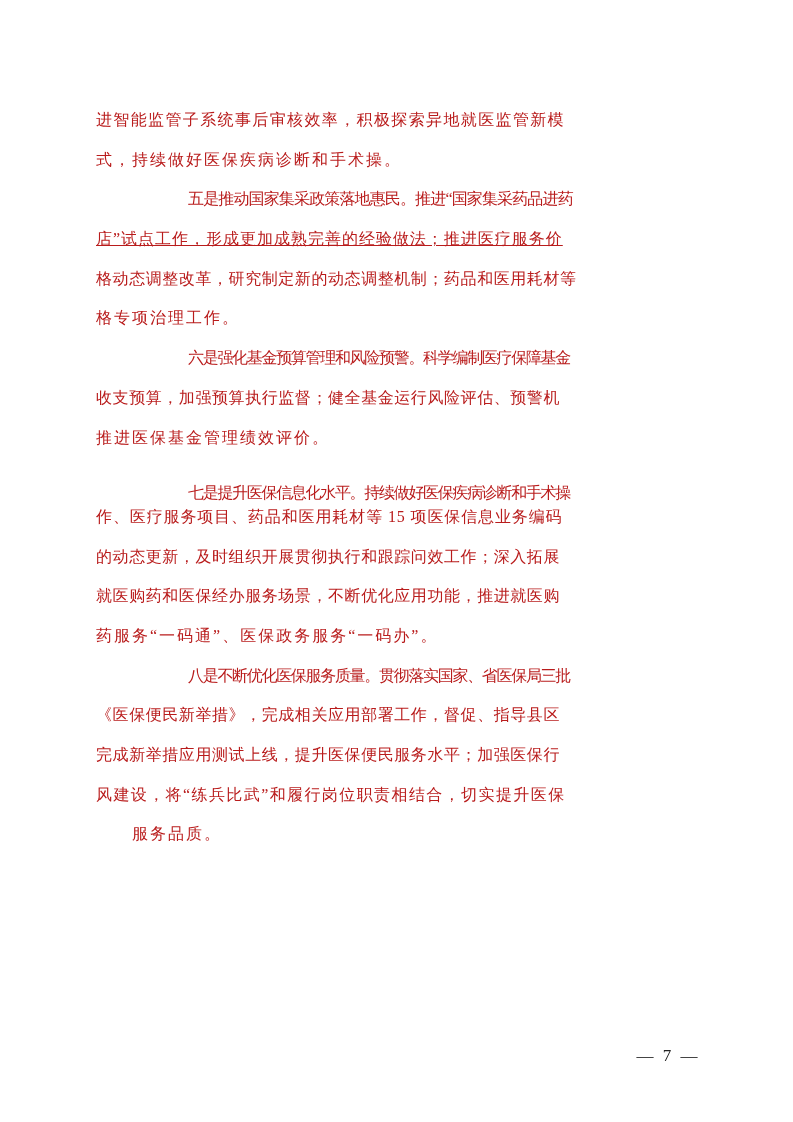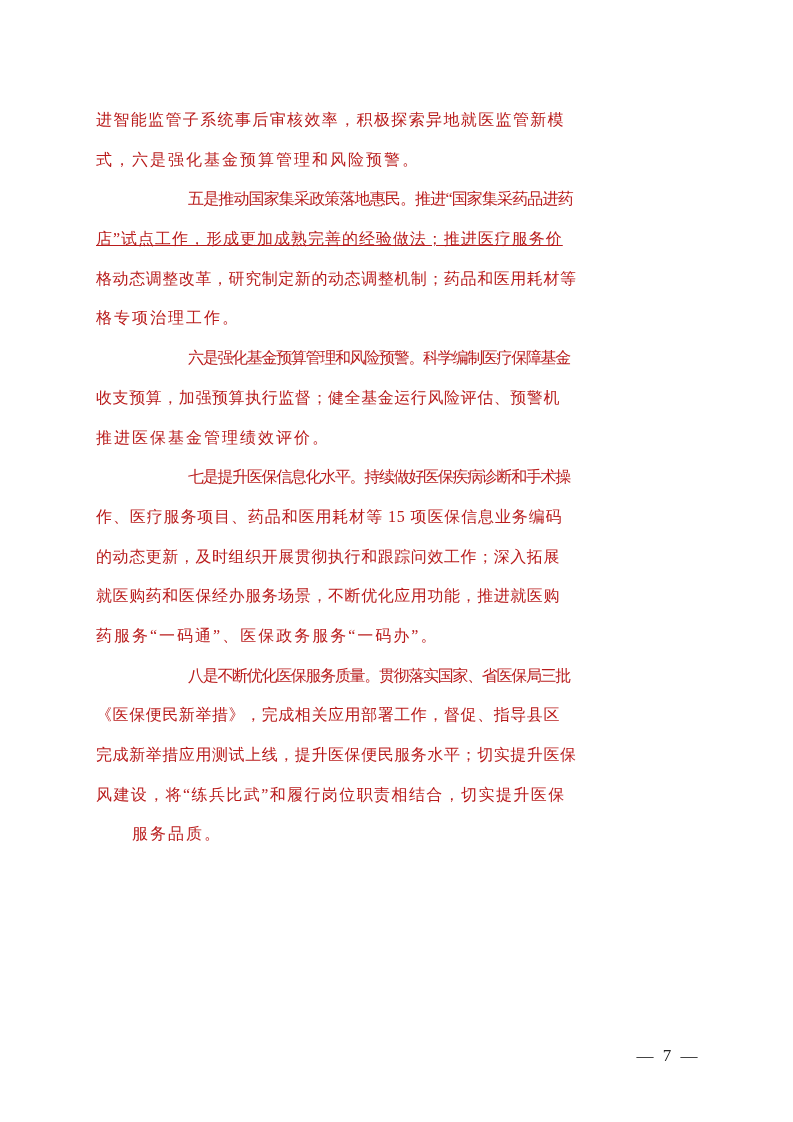--- a/index.html
+++ b/index.html
@@ -43,35 +43,35 @@
     word-spacing: 2px;
     color: #222222;
   }
 </style>
 </head>
 <body>
 
 <div class="page">
   <div class="text-block">
       <div class="line"><span style="letter-spacing: 1.37px;">进智能监管子系统事后审核效率，积极探索异地就医监管新模</span></div>
-      <div class="line"><span style="letter-spacing: 2px;">式，六是强化基金预算管理和风险预警。</span></div>
+      <div class="line"><span style="letter-spacing: 2px;">式，持续做好医保疾病诊断和手术操。</span></div>
       <div class="line" style="text-indent: 46px;"><span style="letter-spacing: -0.859px;">五是推动国家集采政策落地惠民。推进“国家集采药品进药</span></div>
       <div class="line"><span style="letter-spacing: 0.988px; text-decoration: underline;">店”试点工作，形成更加成熟完善的经验做法；推进医疗服务价</span></div>
       <div class="line"><span style="letter-spacing: 0.571px;">格动态调整改革，研究制定新的动态调整机制；药品和医用耗材等</span></div>
       <div class="line"><span style="letter-spacing: 2px;">格专项治理工作。</span></div>
       <div class="line" style="text-indent: 46px;"><span style="letter-spacing: -1.308px;">六是强化基金预算管理和风险预警。科学编制医疗保障基金</span></div>
       <div class="line"><span style="letter-spacing: 0.571px;">收支预算，加强预算执行监督；健全基金运行风险评估、预警机</span></div>
       <div class="line"><span style="letter-spacing: 2px;">推进医保基金管理绩效评价。</span></div>
-      <div class="line" style="text-indent: 46px;"><span style="letter-spacing: -1.308px;">七是提升医保信息化水平。持续做好医保疾病诊断和手术操</span></div>
+      <div class="line" style="text-indent: 46px;"><span style="letter-spacing: -1.308px; margin-top: 16px;">七是提升医保信息化水平。持续做好医保疾病诊断和手术操</span></div>
       <div class="line"><span style="letter-spacing: 0.883px;">作、医疗服务项目、药品和医用耗材等 15 项医保信息业务编码</span></div>
       <div class="line"><span style="letter-spacing: 0.571px;">的动态更新，及时组织开展贯彻执行和跟踪问效工作；深入拓展</span></div>
       <div class="line"><span style="letter-spacing: 0.571px;">就医购药和医保经办服务场景，不断优化应用功能，推进就医购</span></div>
       <div class="line"><span style="letter-spacing: 2px;">药服务“一码通”、医保政务服务“一码办”。</span></div>
       <div class="line" style="text-indent: 46px;"><span style="letter-spacing: -1.308px;">八是不断优化医保服务质量。贯彻落实国家、省医保局三批</span></div>
       <div class="line"><span style="letter-spacing: 0.571px;">《医保便民新举措》，完成相关应用部署工作，督促、指导县区</span></div>
-      <div class="line"><span style="letter-spacing: 0.571px;">完成新举措应用测试上线，提升医保便民服务水平；切实提升医保</span></div>
+      <div class="line"><span style="letter-spacing: 0.571px;">完成新举措应用测试上线，提升医保便民服务水平；加强医保行</span></div>
       <div class="line"><span style="letter-spacing: 1.405px;">风建设，将“练兵比武”和履行岗位职责相结合，切实提升医保</span></div>
       <div class="line"><span style="letter-spacing: 2px; margin-left: 36px;">服务品质。</span></div>
     </div>
   <div class="footer">
     <span>— 7 —</span>
   </div>
 </div>
 
 </body></html>

